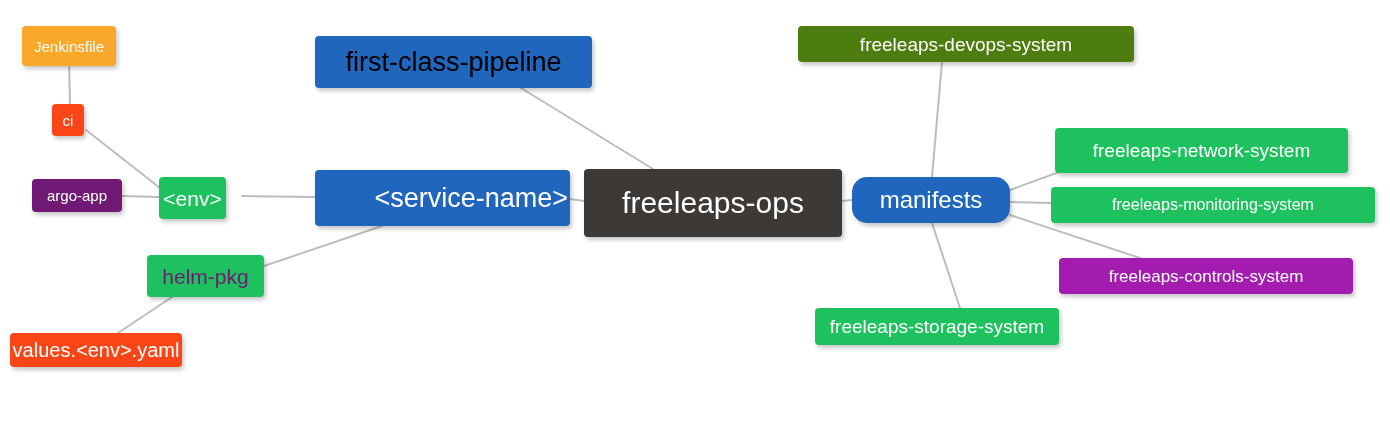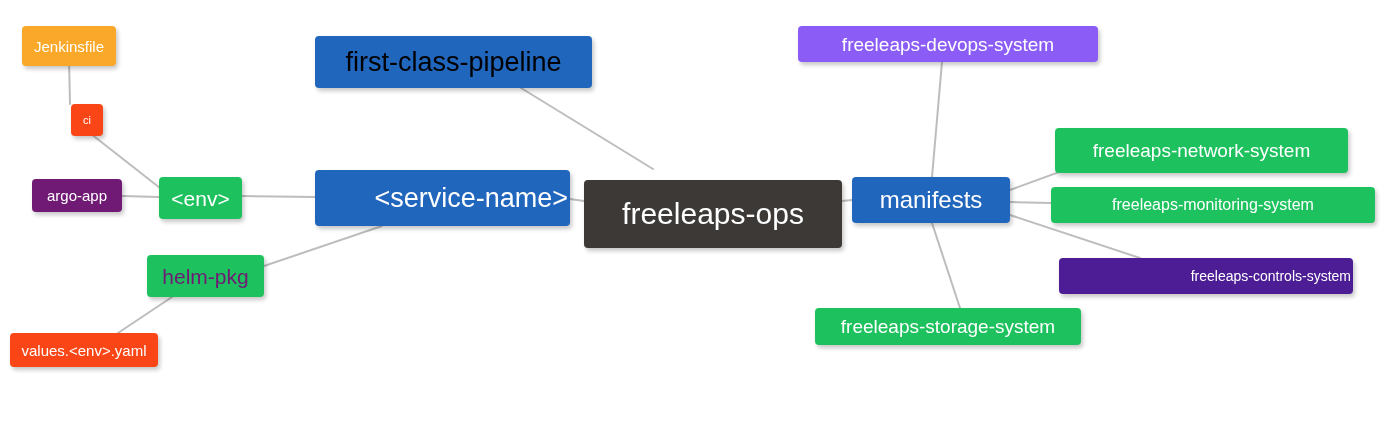--- a/index.html
+++ b/index.html
@@ -64,56 +64,56 @@
       <line x1="932" y1="177" x2="942" y2="62" stroke="#bdbdbd" stroke-width="2" stroke-linecap="round"></line>
       <line x1="1010" y1="190" x2="1125" y2="148" stroke="#bdbdbd" stroke-width="2" stroke-linecap="round"></line>
       <line x1="1010" y1="202" x2="1051" y2="203" stroke="#bdbdbd" stroke-width="2" stroke-linecap="round"></line>
       <line x1="1010" y1="215" x2="1140" y2="258" stroke="#bdbdbd" stroke-width="2" stroke-linecap="round"></line>
       <line x1="932" y1="223" x2="960" y2="308" stroke="#bdbdbd" stroke-width="2" stroke-linecap="round"></line>
     </svg>
   <div id="node-layer">
       <div class="node" style="left: 22px; top: 26px; width: 94px; height: 40px; background: rgb(249, 168, 42); font-size: 15px; color: rgb(255, 255, 255);">
         <span class="node-label">Jenkinsfile</span>
       </div>
-      <div class="node" style="left: 71px; top: 104px; width: 32px; height: 32px; background: rgb(250, 70, 22); font-size: 11px; color: rgb(255, 255, 255);">
+      <div class="node" style="left: 52px; top: 104px; width: 32px; height: 32px; background: rgb(250, 70, 22); font-size: 15px; color: rgb(255, 255, 255);">
         <span class="node-label">ci</span>
       </div>
       <div class="node" style="left: 32px; top: 179px; width: 90px; height: 33px; background: #701a75; font-size: 15px; color: rgb(255, 255, 255);">
         <span class="node-label">argo-app</span>
       </div>
-      <div class="node" style="left: 159px; top: 177px; width: 83px; height: 42px; background: rgb(29, 194, 94); font-size: 21px; color: rgb(255, 255, 255);">
+      <div class="node" style="left: 159px; top: 177px; width: 67px; height: 42px; background: rgb(29, 194, 94); font-size: 21px; color: rgb(255, 255, 255);">
         <span class="node-label">&lt;env&gt;</span>
       </div>
       <div class="node" style="left: 315px; top: 170px; width: 255px; height: 56px; background: rgb(33, 102, 189); font-size: 27px; color: rgb(255, 255, 255); justify-content: flex-end;">
         <span class="node-label">&lt;service-name&gt;</span>
       </div>
       <div class="node" style="left: 315px; top: 36px; width: 277px; height: 52px; background: rgb(33, 102, 189); font-size: 27px; color: #000000;">
         <span class="node-label">first-class-pipeline</span>
       </div>
       <div class="node" style="left: 147px; top: 255px; width: 117px; height: 42px; background: rgb(29, 194, 94); font-size: 21px; color: #701a75;">
         <span class="node-label">helm-pkg</span>
       </div>
-      <div class="node" style="left: 10px; top: 333px; width: 148px; height: 34px; background: rgb(250, 70, 22); font-size: 15px; color: rgb(255, 255, 255);">
+      <div class="node" style="left: 10px; top: 333px; width: 172px; height: 34px; background: rgb(250, 70, 22); font-size: 20px; color: rgb(255, 255, 255);">
         <span class="node-label">values.&lt;env&gt;.yaml</span>
       </div>
-      <div class="node" style="left: 584px; top: 169px; width: 258px; height: 68px; background: rgb(60, 57, 54); font-size: 30px; color: rgb(255, 255, 255); margin-top: 11px;">
+      <div class="node" style="left: 584px; top: 169px; width: 258px; height: 68px; background: rgb(60, 57, 54); font-size: 30px; color: rgb(255, 255, 255);">
         <span class="node-label">freeleaps-ops</span>
       </div>
-      <div class="node" style="left: 852px; top: 177px; width: 158px; height: 46px; background: rgb(33, 102, 189); font-size: 24px; color: rgb(255, 255, 255);">
+      <div class="node" style="left: 852px; top: 177px; width: 158px; height: 46px; background: rgb(33, 102, 189); font-size: 24px; color: rgb(255, 255, 255); border-radius: 15px;">
         <span class="node-label">manifests</span>
       </div>
-      <div class="node" style="left: 798px; top: 26px; width: 300px; height: 36px; background: #8b5cf6; font-size: 19px; color: rgb(255, 255, 255);">
+      <div class="node" style="left: 798px; top: 26px; width: 336px; height: 36px; background: #4d7c0f; font-size: 19px; color: rgb(255, 255, 255);">
         <span class="node-label">freeleaps-devops-system</span>
       </div>
       <div class="node" style="left: 1055px; top: 128px; width: 293px; height: 45px; background: rgb(29, 194, 94); font-size: 19px; color: rgb(255, 255, 255);">
         <span class="node-label">freeleaps-network-system</span>
       </div>
       <div class="node" style="left: 1051px; top: 187px; width: 324px; height: 36px; background: rgb(29, 194, 94); font-size: 16px; color: rgb(255, 255, 255);">
         <span class="node-label">freeleaps-monitoring-system</span>
       </div>
-      <div class="node" style="left: 1059px; top: 258px; width: 294px; height: 36px; background: #4c1d95; font-size: 14px; color: rgb(255, 255, 255); justify-content: flex-end;">
+      <div class="node" style="left: 1059px; top: 258px; width: 294px; height: 36px; background: #a21caf; font-size: 17px; color: rgb(255, 255, 255);">
         <span class="node-label">freeleaps-controls-system</span>
       </div>
-      <div class="node" style="left: 815px; top: 308px; width: 266px; height: 37px; background: rgb(29, 194, 94); font-size: 19px; color: rgb(255, 255, 255);">
+      <div class="node" style="left: 815px; top: 308px; width: 244px; height: 37px; background: rgb(29, 194, 94); font-size: 19px; color: rgb(255, 255, 255);">
         <span class="node-label">freeleaps-storage-system</span>
       </div>
     </div>
 </div>
 
 </body></html>

